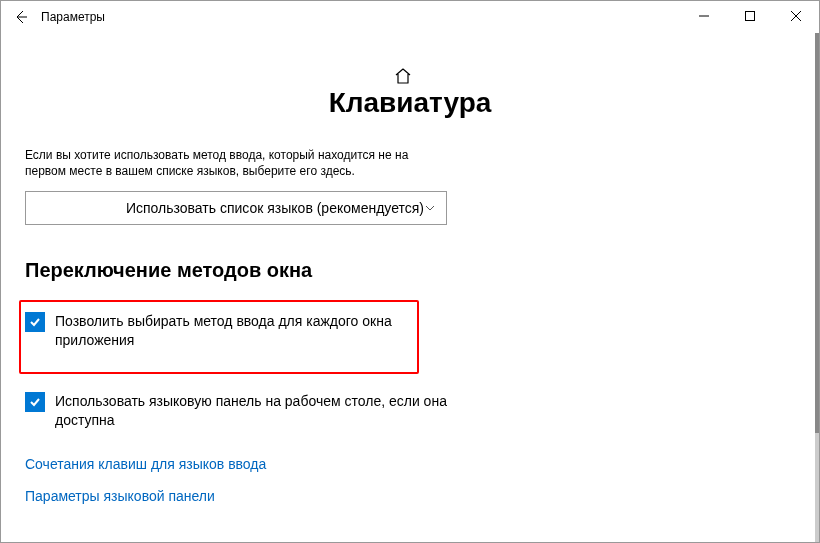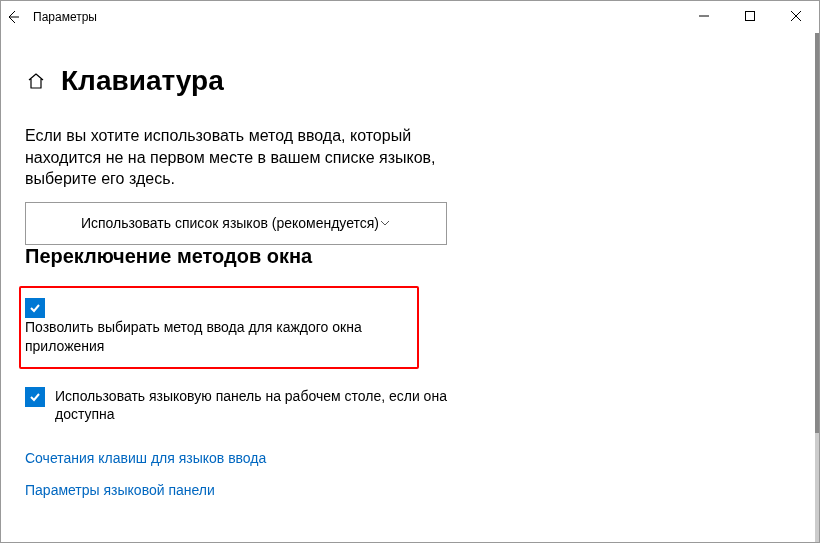--- a/index.html
+++ b/index.html
@@ -12,21 +12,21 @@
     color: #000;
     background: #fff;
     border: 1px solid #999;
     position: relative;
     overflow: hidden;
   }
   .titlebar {
     height: 32px;
     display: flex;
     align-items: center;
-    padding-left: 0;
+    padding-left: 8px;
   }
   .titlebar .back {
     width: 24px; height: 24px;
     display: flex; align-items: center; justify-content: center;
     cursor: pointer;
   }
   .titlebar .title {
     margin-left: 8px;
     font-size: 12px;
     color: #000;
@@ -42,70 +42,72 @@
     cursor: pointer;
   }
   .page {
     padding: 20px 24px 0 24px;
   }
   .page-header {
     display: flex;
     align-items: center;
     margin-top: 12px;
     margin-bottom: 28px;
+    flex-direction: column;
   }
   .home-icon {
     width: 22px; height: 22px;
     display: flex; align-items: center; justify-content: center;
     margin-right: 14px;
   }
   .page-title {
     font-size: 28px;
     font-weight: 600;
   }
   .section-title {
     font-size: 20px;
     font-weight: 600;
     margin-bottom: 12px;
   }
   .desc {
-    font-size: 16px;
+    font-size: 12px;
     color: #000;
     line-height: 1.35;
     max-width: 420px;
     margin-bottom: 12px;
   }
   .dropdown {
     width: 422px;
-    height: 43px;
+    height: 34px;
     border: 1px solid #999;
     display: flex;
     align-items: center;
-    justify-content: center;
+    justify-content: flex-end;
     padding: 0 10px;
     cursor: pointer;
+    margin-bottom: 34px;
     font-size: 14px;
   }
   .chev { width: 12px; height: 12px; display:flex;align-items:center;justify-content:center;}
   .check-row {
     display: flex;
     align-items: flex-start;
     max-width: 430px;
     margin-bottom: 22px;
     padding: 4px 0;
   }
   .highlight {
     border: 2px solid #f00;
     border-radius: 2px;
     padding: 10px 4px 10px 4px;
     margin-left: -6px;
     margin-bottom: 14px;
     width: 400px;
   }
-  .highlight .check-row { margin-bottom: 1px; padding: 0; flex-direction: column; }
+  .highlight .check-row { margin-bottom: 12px; padding: 0; }
   .checkbox {
     width: 20px; height: 20px;
     background: #0078d4;
     display: flex; align-items: center; justify-content: center;
     flex-shrink: 0;
     margin-right: 10px;
     cursor: pointer;
   }
   .check-label {
     font-size: 14px;

